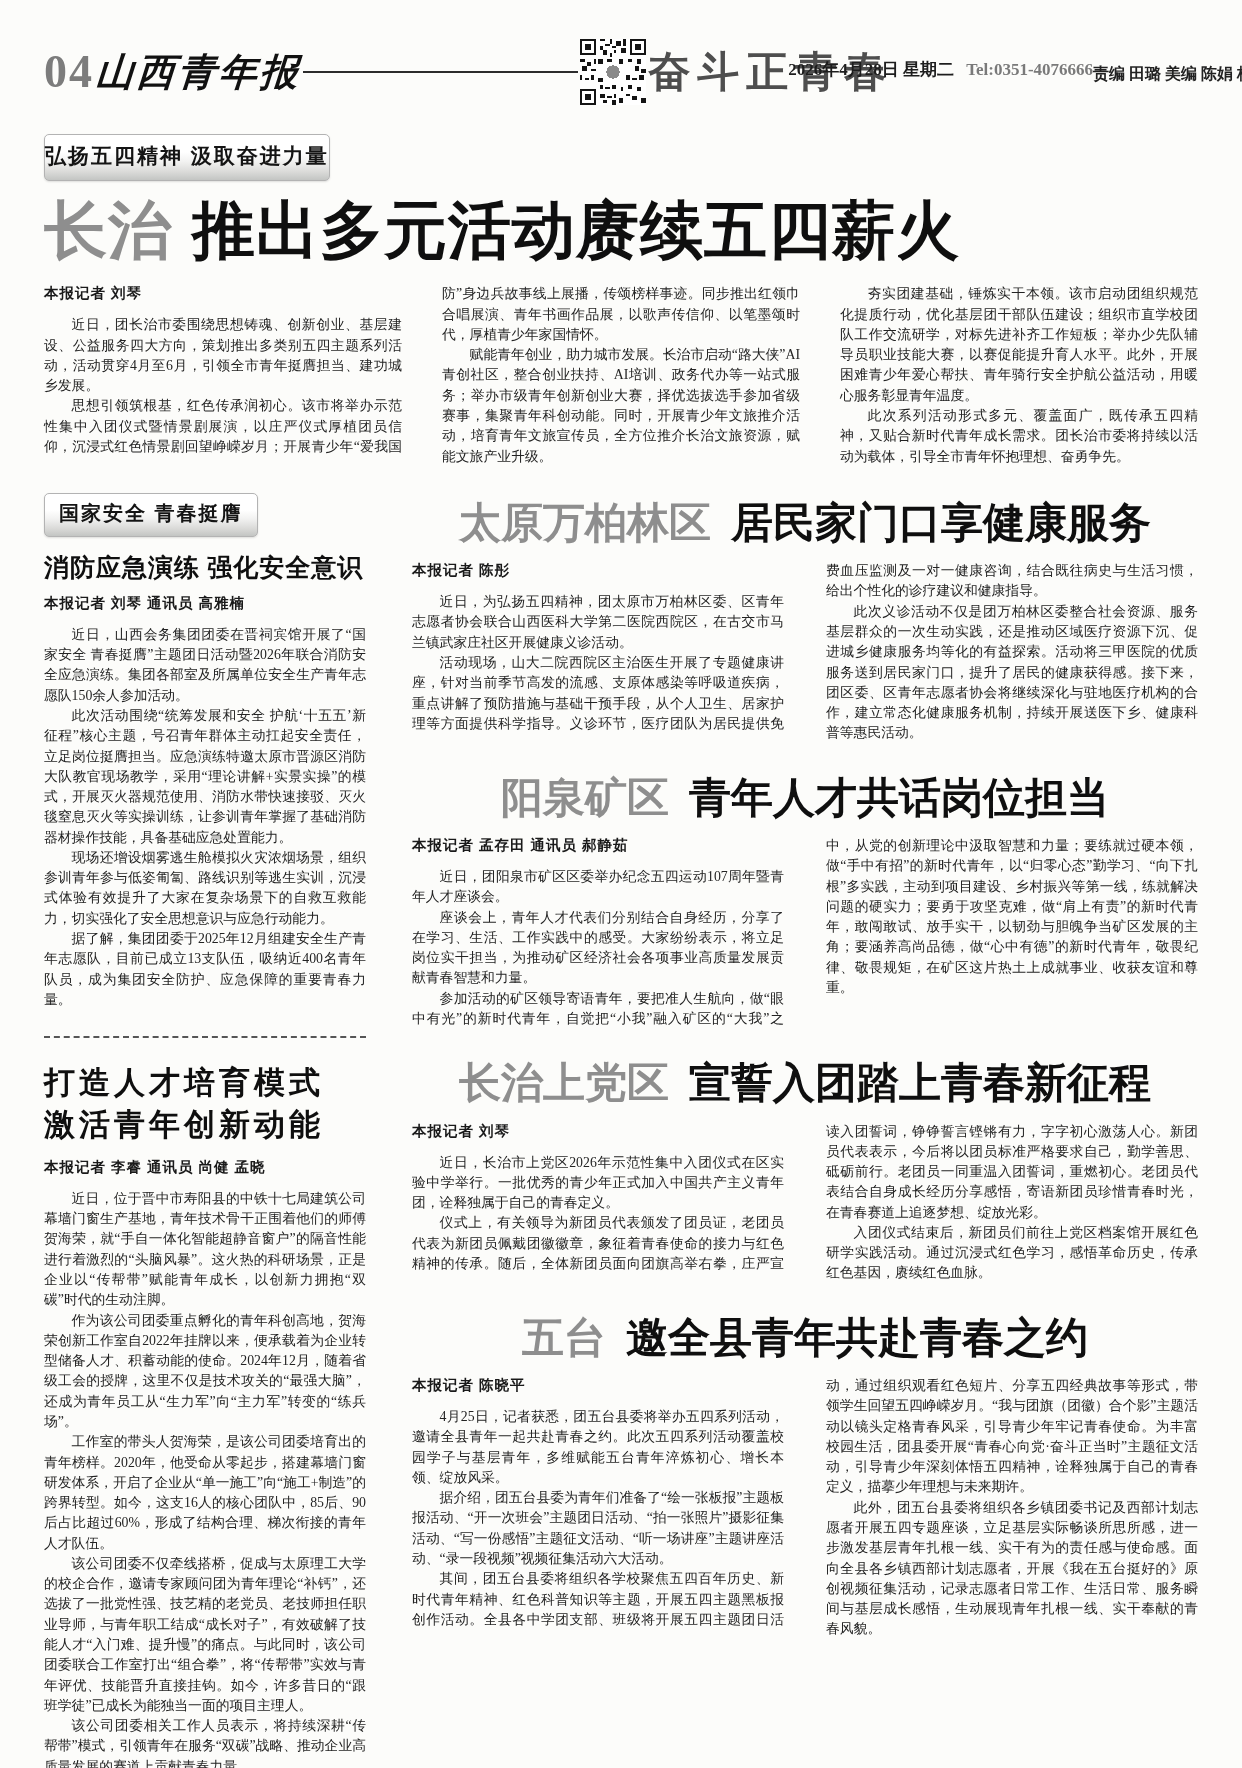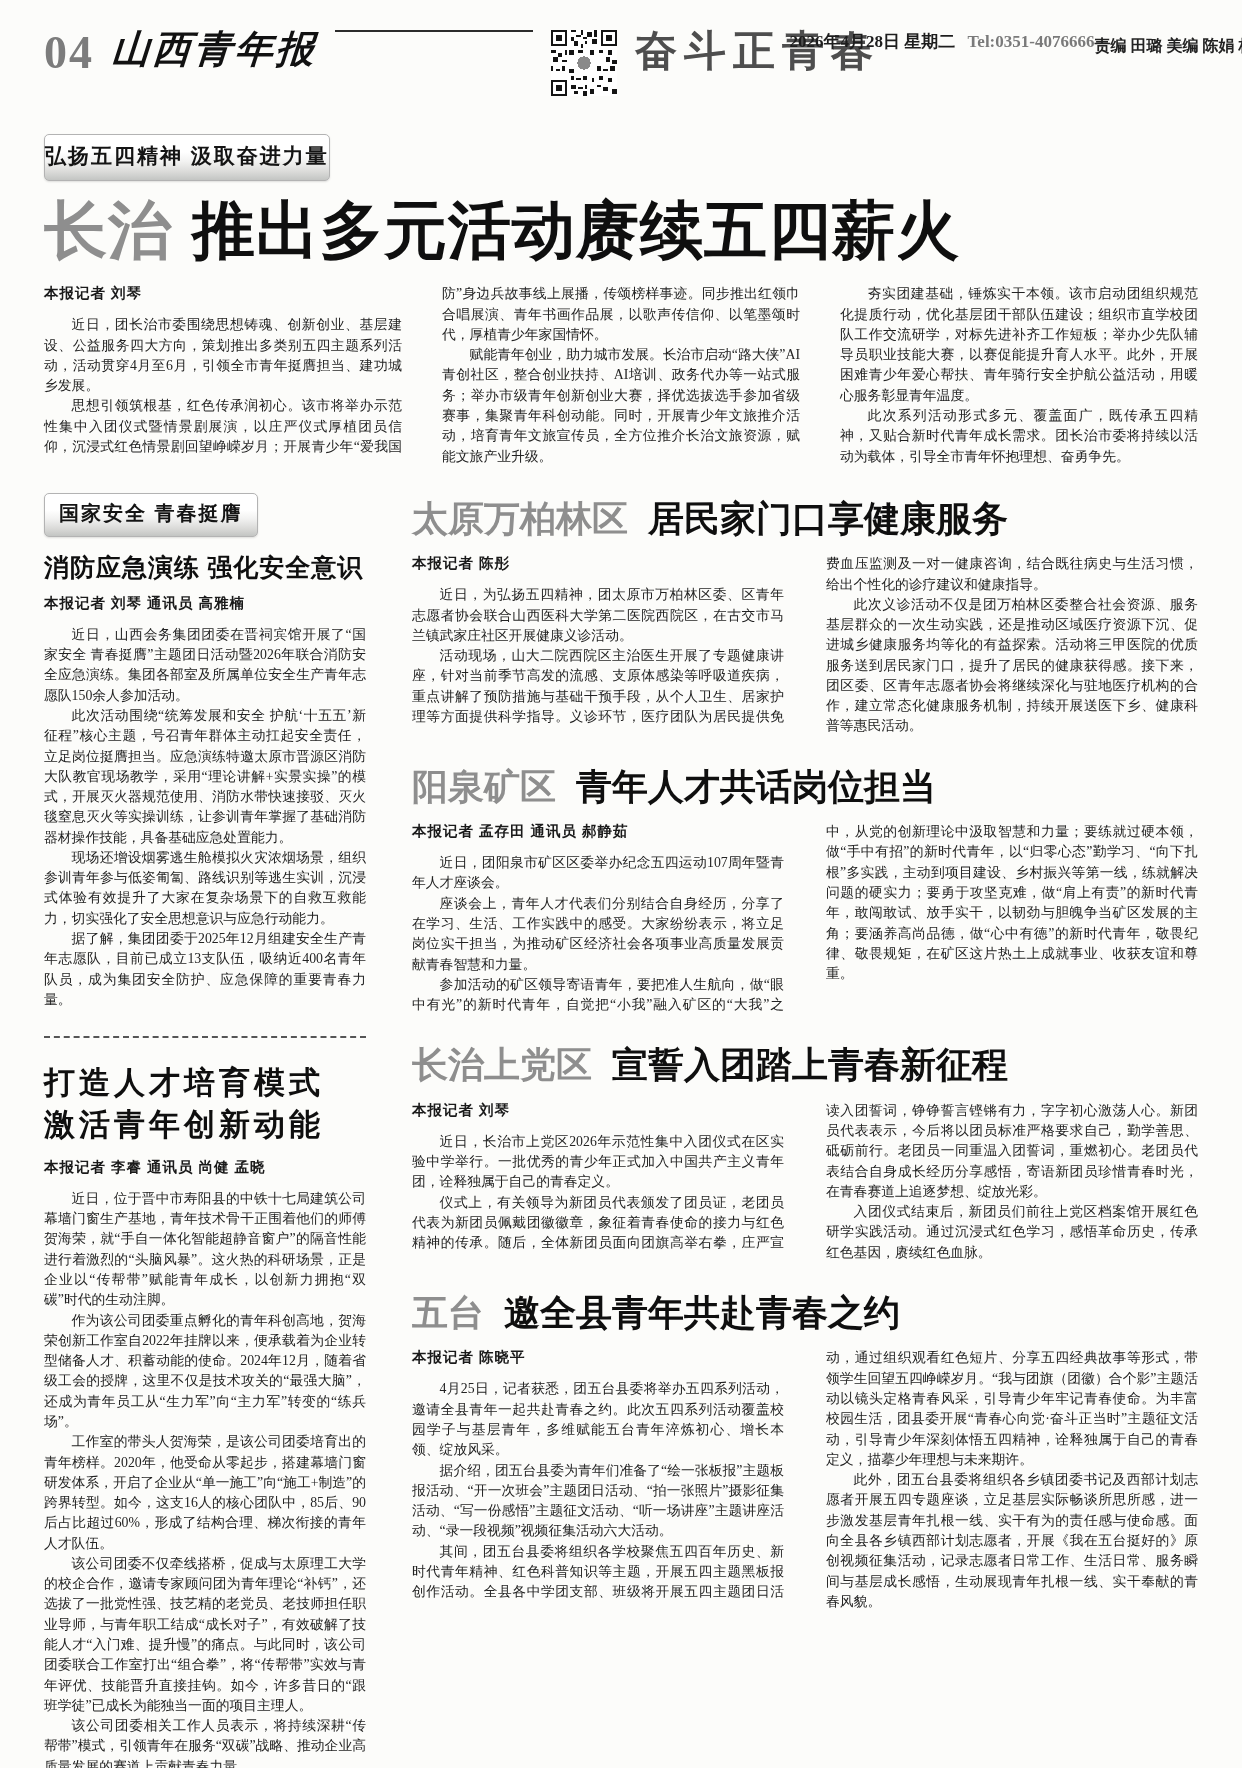--- a/index.html
+++ b/index.html
@@ -3,21 +3,21 @@
 <meta charset="utf-8">
 <style>
   html,body{margin:0;padding:0;background:#e8e8e6;}
   .page{
     position:relative;width:1242px;height:1768px;margin:0 auto;
     background:#fcfcfa;box-sizing:border-box;padding:30px 44px 0;
     overflow:hidden;color:#1c1c1c;
     font-family:"Liberation Serif","DejaVu Serif",serif;
   }
   
-  .hdr{display:flex;align-items:flex-start;gap:18px;height:84px;}
+  .hdr{display:flex;align-items:center;gap:2px;height:84px;}
   .pagenum{font-size:46px;font-weight:bold;color:#7c7c7c;letter-spacing:2px;line-height:1;}
   .masthead{font-size:38px;font-weight:900;font-style:italic;letter-spacing:3px;color:#111;
     transform:skewX(-4deg);white-space:nowrap;line-height:1;}
   .hrule{flex:1;height:2px;background:#2c2c2c;min-width:60px;}
   .qr{width:66px;height:66px;flex:0 0 auto;}
   .section-title{font-size:42px;font-weight:900;color:#4e4e4e;letter-spacing:7px;
     white-space:nowrap;line-height:1;font-family:"Liberation Serif","DejaVu Serif",serif;}
   .hdr-right{flex:1.1;display:flex;flex-direction:row;justify-content:center;
     font-family:Liberation Serif, serif;min-width:300px;}
   .date-row{text-align:right;font-size:17px;font-weight:bold;color:#1d1d1d;padding-bottom:6px;white-space:nowrap;}
@@ -28,21 +28,21 @@
   .tag-box{display:inline-block;border:1px solid #b3b3b3;border-radius:5px;
     padding:7px 0 10px;font-size:21px;font-weight:bold;color:#141414;
     font-family:"Liberation Sans","DejaVu Sans",sans-serif;letter-spacing:2px;
     background:linear-gradient(180deg,#ffffff 38%,#f1f1f0 60%,#dadad8 82%,#c3c5c3 100%);
     box-shadow:0 1px 2px rgba(0,0,0,.12);}
   
   .lead-title{margin:16px 0 18px;font-size:63px;font-weight:900;line-height:1.1;
     letter-spacing:1px;white-space:nowrap;}
   .h-prefix{color:#8e8e8e;margin-right:20px;}
   .h-main{color:#0f0f0f;}
-  .r-head{font-size:36px;font-weight:900;line-height:1.15;
+  .r-head{font-size:42px;font-weight:900;line-height:1.15;text-align:center;
     margin:0 0 14px;white-space:nowrap;}
   .l-head1{font-size:25px;font-weight:900;letter-spacing:1px;margin:14px 0 10px;color:#0f0f0f;}
   .l-head2{font-size:31px;font-weight:900;letter-spacing:4px;line-height:1.35;margin:6px 0 12px;color:#0f0f0f;}
   
   .byline{font-family:"Liberation Sans","DejaVu Sans",sans-serif;font-weight:bold;
     font-size:14.5px;color:#1a1a1a;margin:0 0 12px;letter-spacing:1px;}
   .body-p{margin:0;text-indent:2em;font-size:13.8px;line-height:1.47;text-align:justify;color:#232323;}
   .lead-body{column-count:3;column-gap:40px;margin-top:16px;}
   .r-body{column-count:2;column-gap:42px;}
   .main-row{display:flex;gap:46px;margin-top:26px;align-items:flex-start;}

